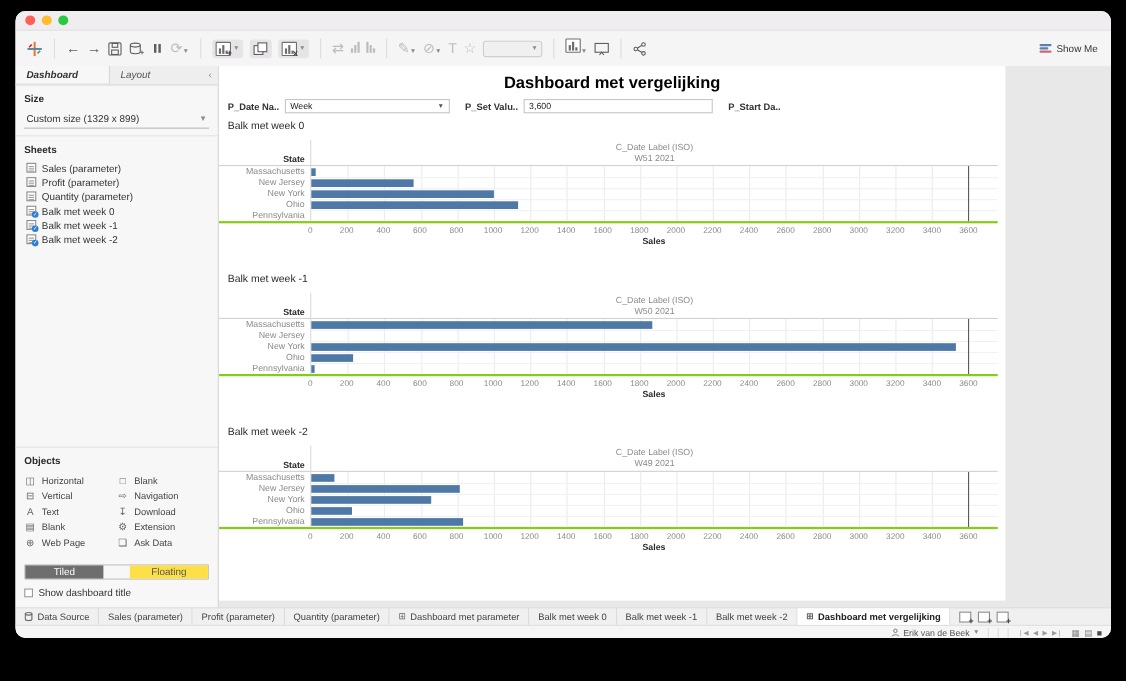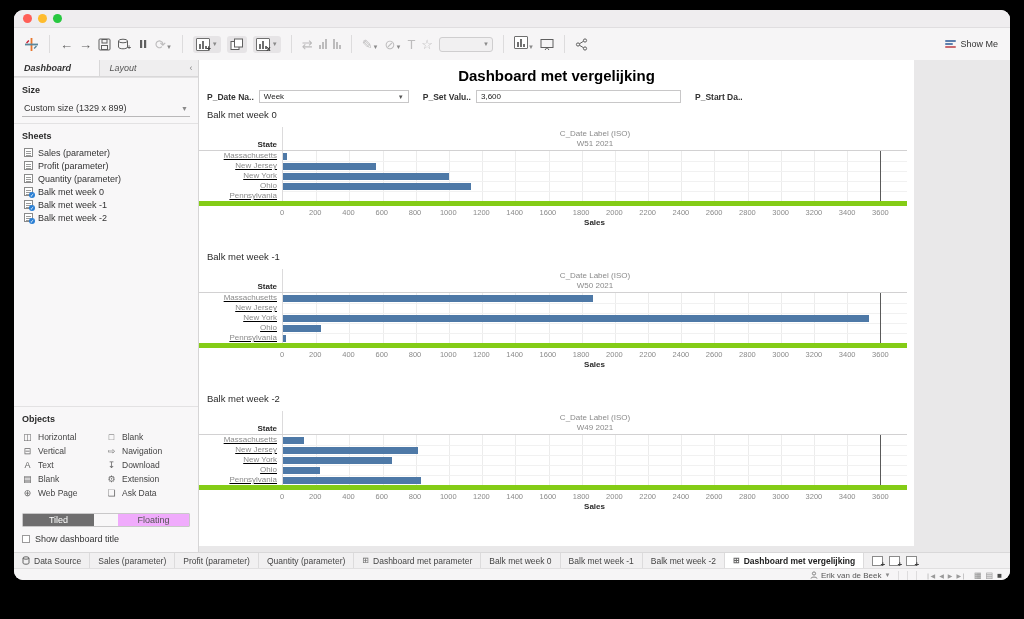--- a/index.html
+++ b/index.html
@@ -63,43 +63,43 @@
   .ws-ic i { position:absolute; left:1px; right:1px; height:1px; background:#9a9a9a; }
   .ws-ic i:nth-child(1){top:2px}.ws-ic i:nth-child(2){top:4px}.ws-ic i:nth-child(3){top:6px}
   .ws-ic .chk { position:absolute; right:-3px; bottom:-3px; width:6px; height:6px; background:#2a7fd4; border-radius:50%; color:#fff; font-size:5px; line-height:6px; text-align:center; }
   .spacer { flex:1; }
   .objects-grid { display:grid; grid-template-columns:1fr 1fr; row-gap:1px; }
   .obj-item { display:flex; align-items:center; gap:5px; height:13px; font-size:8.5px; color:#444; }
   .obj-ic { width:11px; text-align:center; color:#666; font-size:9px; }
   .mode-row { display:flex; margin:8px 8px 0; border:1px solid #c9c8c9; border-radius:1px; height:14px; }
   .mode-btn { flex:1; display:flex; align-items:center; justify-content:center; font-size:9px; }
   .mode-btn.sel { background:#6f6e6f; color:#fff; }
-  .mode-btn.unsel { background:#f0abfc; color:#555;margin-left:24px; }
+  .mode-btn.unsel { background:#fde047; color:#555;margin-left:24px; }
   .cb-row { display:flex; align-items:center; gap:5px; margin:7px 8px 8px; }
   .cb { width:8px; height:8px; border:1px solid #9b9a9b; background:#fff; }
 
   
   .canvas { flex:1; background:#e9e8e9; position:relative; overflow:hidden; }
   .dashboard { position:absolute; left:0; top:0; width:715px; height:486px; background:#fff; }
   .dash-title { text-align:center; font-size:15px; font-weight:bold; color:#000; padding-top:7px; }
   .params { display:flex; align-items:center; gap:14px; margin:6px 8px 2px; font-size:8.5px; color:#333; }
   .param { display:flex; align-items:center; gap:5px; }
   .param-label { font-weight:bold; white-space:nowrap; }
   .param-ctrl { height:13px; border:1px solid #c8c7c8; background:#fff; display:flex; align-items:center; padding:0 4px; font-size:8px; color:#222; justify-content:space-between; }
-  .param-ctrl.w0{width:150px}.param-ctrl.w1{width:205px}.param-ctrl.w2{width:205px}
+  .param-ctrl.w0{width:150px}.param-ctrl.w1{width:172px}.param-ctrl.w2{width:205px}
   .param-ctrl .darr{font-size:6px;color:#555}
 
   .charts { margin-top:6px; }
   .chart-block { margin-bottom:24px; }
   .sheet-title { font-size:9.5px; color:#2b2b2b; margin:0 0 7px 8px; }
   .chart { width:708px; }
   .hdr { display:flex; border-bottom:1px solid #d2d1d2; }
   .hdr-left { width:83px; display:flex; align-items:flex-end; justify-content:flex-end; padding:0 5px 1px 0; font-weight:bold; font-size:8px; color:#2b2b2b; }
   .hdr-right { width:625px; text-align:center; font-size:8px; color:#8a8a8a; padding:2px 0 1px; line-height:10px; border-left:1px solid #dcdbdc; }
-  .cbody { display:flex; border-bottom:5px solid #84cc16;text-decoration:underline; }
+  .cbody { display:flex; border-bottom:2px solid #84cc16; }
   .gutter { width:83px; }
   .cat { height:10px; line-height:10px; font-size:8px; color:#8a8a8a; text-align:right; padding-right:5px; white-space:nowrap; }
   .plot { width:625px; height:50px; position:relative; border-left:1px solid #dcdbdc; }
   .vgrid { position:absolute; top:0; bottom:0; width:1px; background:#ececec; }
   .hline { position:absolute; left:0; right:0; height:1px; background:#f1f1f1; }
   .bar { position:absolute; height:7px; background:#4e79a7; left:0; }
   .refline { position:absolute; top:0; bottom:0; width:1px; background:#5a5a5a; }
   .axis { position:relative; height:11px; margin-left:83px; width:625px; }
   .tick { position:absolute; top:2px; transform:translateX(-50%); font-size:7.5px; color:#8a8a8a; }
   .xlabel { margin-left:83px; width:625px; text-align:center; font-size:8px; font-weight:bold; color:#2b2b2b; margin-top:1px; }

